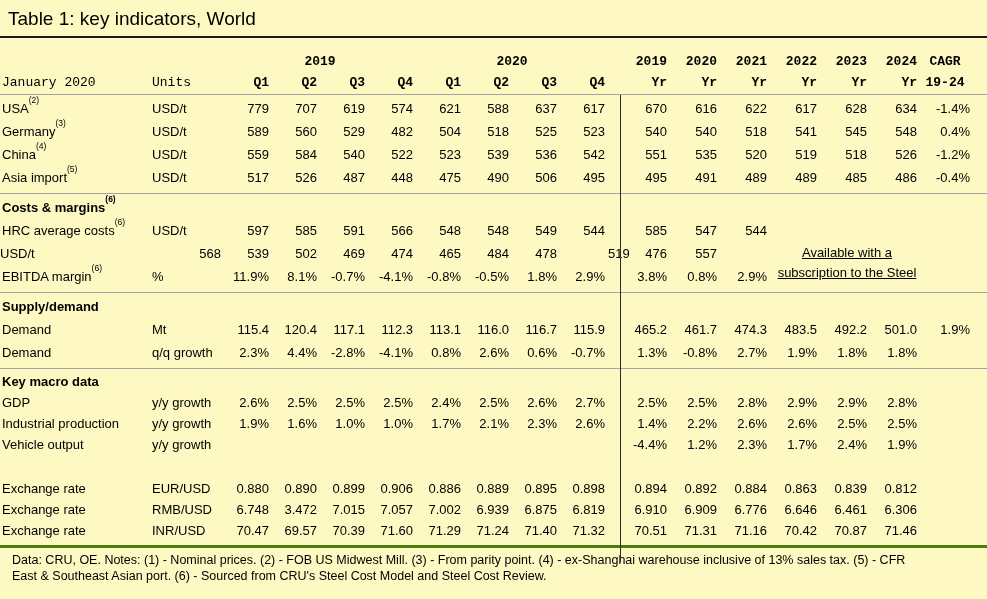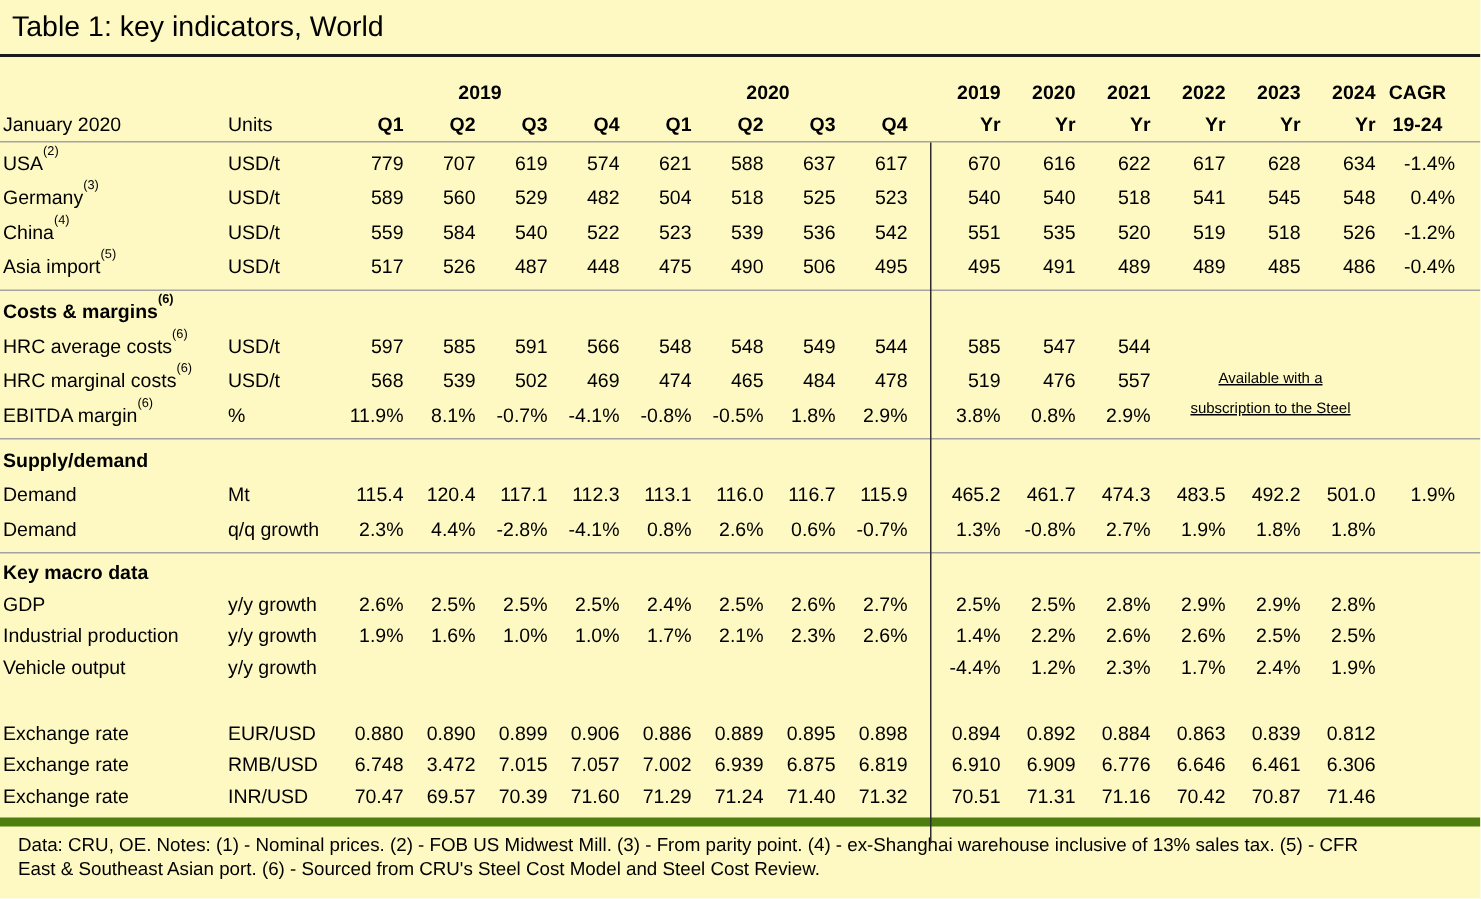--- a/index.html
+++ b/index.html
@@ -1,49 +1,49 @@
 <!DOCTYPE html>
 <html><head>
 <meta charset="utf-8">
 <style>
   html,body{margin:0;padding:0;background:#fff;}
   body{font-family:"Liberation Sans", sans-serif; color:#000;}
   .page{position:relative; width:987px; height:599px; background:#fef9c3; overflow:hidden;}
 
   .title{padding:8px 8px 6px 8px; font-size:19px; line-height:22px; border-bottom:2px solid #1a1a1a;}
 
-  .hdr{padding-top:14px;}
+  .hdr{padding-top:14px;font-family:Liberation Mono, monospace;}
   .row{display:grid; grid-template-columns:152px 72px repeat(8,48px) 12px repeat(6,50px) 67px;
        height:23px; line-height:23px; font-size:13px;}
   .hrow1{height:20px; line-height:20px; font-weight:bold;}
   .hrow2{height:22px; line-height:22px;}
   .hdr{border-bottom:1px solid #a3a3a3;}
   .hq{font-weight:bold; text-align:right; padding-right:3px;}
   .ygroup{text-align:center; font-weight:bold;}
   .ynum{text-align:right; padding-right:3px; font-weight:bold;}
   .hcagr{text-align:center; padding-right:17px; font-weight:bold;}
 
   .c{white-space:nowrap; overflow:visible;}
   .label{padding-left:2px;}
   .units{padding-left:0;}
   .num{text-align:right; padding-right:3px;}
   .cagr{text-align:right; padding-right:17px;}
 
   .section{padding:2px 0 4px 0; border-bottom:1px solid #a3a3a3;}
-  .section:last-child{border-bottom:6px solid #4d7c0f;}
+  .section:last-child{border-bottom:3px solid #4d7c0f;}
   .heading{font-weight:bold;}
   .compact .row{height:21px; line-height:21px;}
   .compact .gap{margin-top:23px;}
 
   sup{font-size:8.5px; position:relative; top:-5px; line-height:0;}
 
   .vline{position:absolute; left:620px; top:95px; width:1px; height:467px; background:#2b2b2b;}
 
   .subnote{position:absolute; left:735px; top:243px; width:224px; text-align:center;
-           font-size:10px; line-height:20px;}
+           font-size:13px; line-height:20px;}
   .subnote .u{text-decoration:underline;}
 
   .footer{padding:4px 0 0 12px; font-size:12.5px; line-height:16px;}
 </style>
 </head>
 <body>
 
 <div class="page">
 
   <div class="title">Table 1: key indicators, World</div>
@@ -185,21 +185,20 @@
           <div class="c"></div>
           <div class="c num">585</div>
           <div class="c num">547</div>
           <div class="c num">544</div>
           <div class="c num"></div>
           <div class="c num"></div>
           <div class="c num"></div>
           <div class="c cagr"></div>
         </div>
         <div class="row">
-          <div class="c label"><span>HRC marginal costs</span><sup>(6)</sup></div>
           <div class="c units">USD/t</div>
           <div class="c num">568</div>
           <div class="c num">539</div>
           <div class="c num">502</div>
           <div class="c num">469</div>
           <div class="c num">474</div>
           <div class="c num">465</div>
           <div class="c num">484</div>
           <div class="c num">478</div>
           <div class="c"></div>

